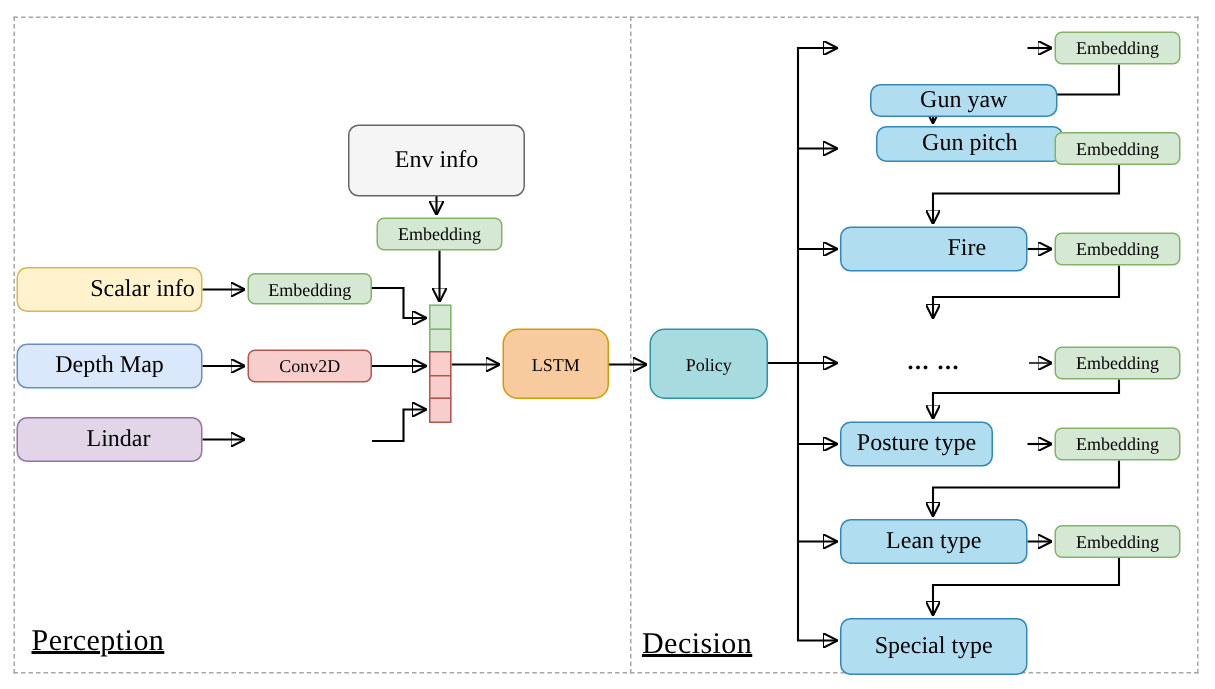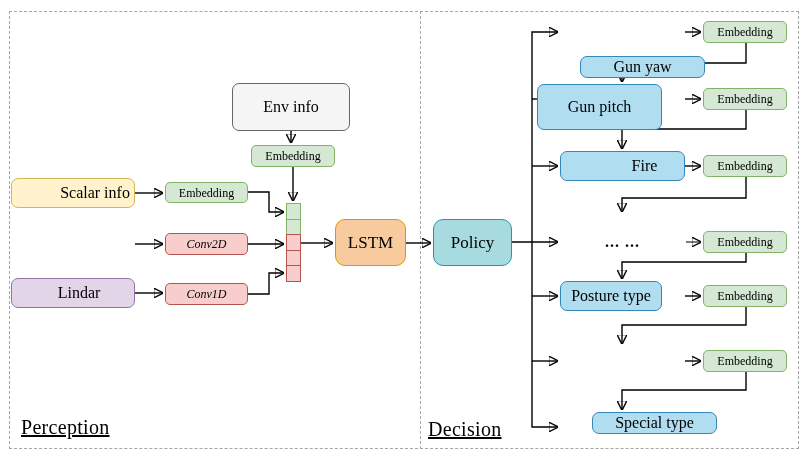--- a/index.html
+++ b/index.html
@@ -14,26 +14,26 @@
   .divider{
     position:absolute;left:420px;top:11px;width:0;height:438px;
     border-left:1.5px dashed #a6a6a6;
   }
   .node{
     position:absolute;box-sizing:border-box;display:flex;align-items:center;justify-content:center;
     text-align:center;border:1.2px solid #000;border-radius:7px;font-size:16px;line-height:1;
     white-space:nowrap;
   }
   .sm{font-size:12px;border-radius:5px;}
-  .big{font-size:17px;border-radius:10px;}
+  .big{font-size:12px;border-radius:10px;}
   .gray   {background:#F5F5F5;border-color:#666666;}
   .yellow {background:#FFF2CC;border-color:#D6B656;}
   .lblue  {background:#DAE8FC;border-color:#6C8EBF;}
   .purple {background:#E1D5E7;border-color:#9673A6;}
-  .red    {background:#F8CECC;border-color:#B85450;font-style:italic;}
+  .red    {background:#F8CECC;border-color:#B85450;}
   .green  {background:#D5E8D4;border-color:#82B366;}
   .orange {background:#F8CB9E;border-color:#D79B00;}
   .teal   {background:#A7DBDF;border-color:#2B96A3;}
   .ablue  {background:#B0DDF0;border-color:#3488B8;}
   .stack{
     position:absolute;left:286px;top:203px;width:15px;height:79px;
     display:flex;flex-direction:column;
   }
   .seg{flex:1;box-sizing:border-box;border:1px solid;}
   .seg.g{background:#D5E8D4;border-color:#82B366;}
@@ -97,41 +97,42 @@
     <path d="M746,177 L746,198 L622,198 L622,211" marker-end="url(#arr)"></path>
     <path d="M746,253 L746,262 L622,262 L622,278" marker-end="url(#arr)"></path>
     <path d="M746,307 L746,325 L622,325 L622,343" marker-end="url(#arr)"></path>
     <path d="M746,372 L746,390 L622,390 L622,409" marker-end="url(#arr)"></path>
   </svg>
 
   <div class="node gray" style="left:232px;top:83px;width:118px;height:48px;">Env info</div>
   <div class="node green sm" style="left:251px;top:145px;width:84px;height:22px;">Embedding</div>
   <div class="node yellow" style="left:11px;top:178px;width:124px;height:30px;padding-left:44px;">Scalar info</div>
   <div class="node green sm" style="left:165px;top:182px;width:83px;height:21px;">Embedding</div>
+  <div class="node lblue" style="left:11px;top:229px;width:124px;height:30px;">Depth Map</div>
   <div class="node red sm" style="left:165px;top:233px;width:83px;height:22px;">Conv2D</div>
   <div class="node purple" style="left:11px;top:278px;width:124px;height:30px;padding-left:12px;">Lindar</div>
-  <div class="node red sm" style="left:165px;top:283px;width:83px;height:22px;">Conv1D</div>
 
   <div class="stack">
     <div class="seg g"></div>
     <div class="seg g"></div>
     <div class="seg r"></div>
     <div class="seg r"></div>
     <div class="seg r"></div>
   </div>
 
   <div class="node orange big" style="left:335px;top:219px;width:71px;height:47px;">LSTM</div>
   <div class="node teal big" style="left:433px;top:219px;width:79px;height:47px;">Policy</div>
 
   <div class="node ablue" style="left:580px;top:17px;width:125px;height:22px;margin-top:39px;">Gun yaw</div>
-  <div class="node ablue" style="left:537px;top:84px;width:125px;height:46px;font-family:Liberation Serif, serif;">Gun pitch</div>
+  <div class="node ablue" style="left:584px;top:84px;width:125px;height:24px;font-family:Liberation Serif, serif;">Gun pitch</div>
   <div class="node ablue" style="left:560px;top:151px;width:125px;height:30px;padding-left:44px;">Fire</div>
   <div class="ellipsis">... ...</div>
   <div class="node ablue" style="left:560px;top:281px;width:102px;height:30px;">Posture type</div>
-  <div class="node ablue" style="left:560px;top:412px;width:125px;height:22px;margin-left:32px;">Special type</div>
+  <div class="node ablue" style="left:560px;top:346px;width:125px;height:30px;">Lean type</div>
+  <div class="node ablue" style="left:560px;top:412px;width:125px;height:38px;">Special type</div>
 
   <div class="node green sm" style="left:703px;top:21px;width:84px;height:22px;">Embedding</div>
   <div class="node green sm" style="left:703px;top:88px;width:84px;height:22px;">Embedding</div>
   <div class="node green sm" style="left:703px;top:155px;width:84px;height:22px;">Embedding</div>
   <div class="node green sm" style="left:703px;top:231px;width:84px;height:22px;">Embedding</div>
   <div class="node green sm" style="left:703px;top:285px;width:84px;height:22px;">Embedding</div>
   <div class="node green sm" style="left:703px;top:350px;width:84px;height:22px;">Embedding</div>
 
   <div class="region-label" style="left:21px;top:416px;">Perception</div>
   <div class="region-label" style="left:428px;top:418px;">Decision</div>

